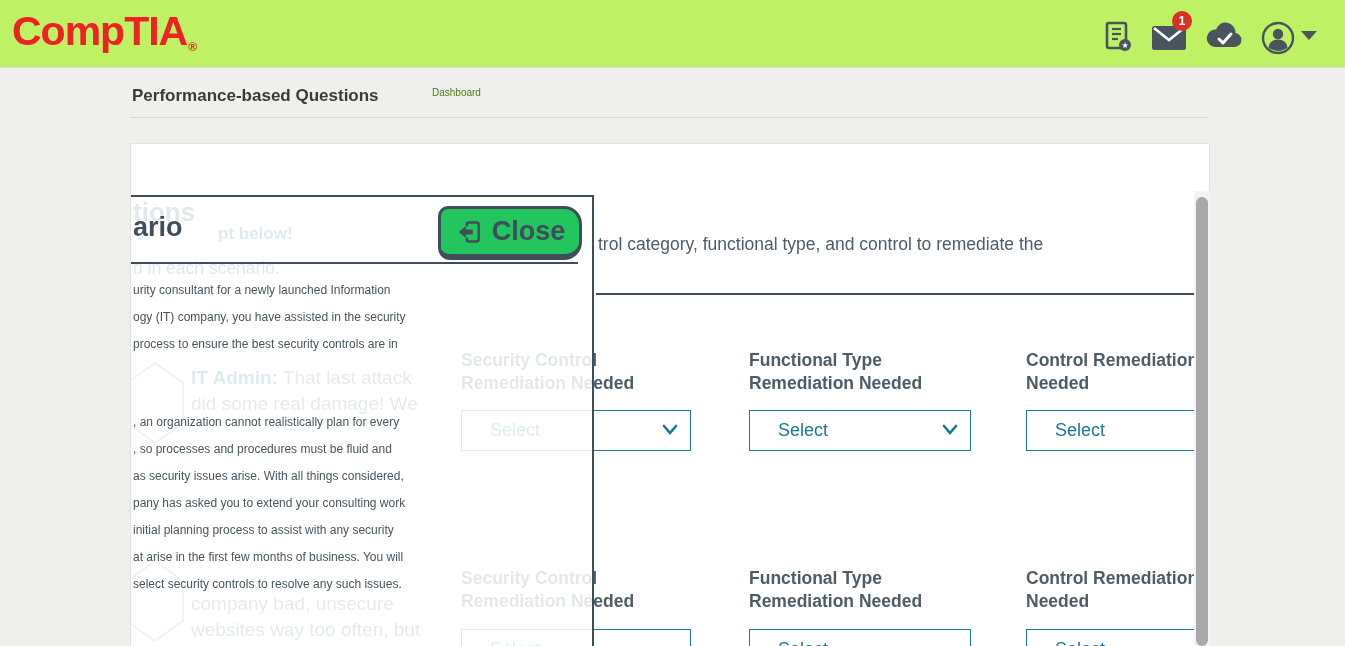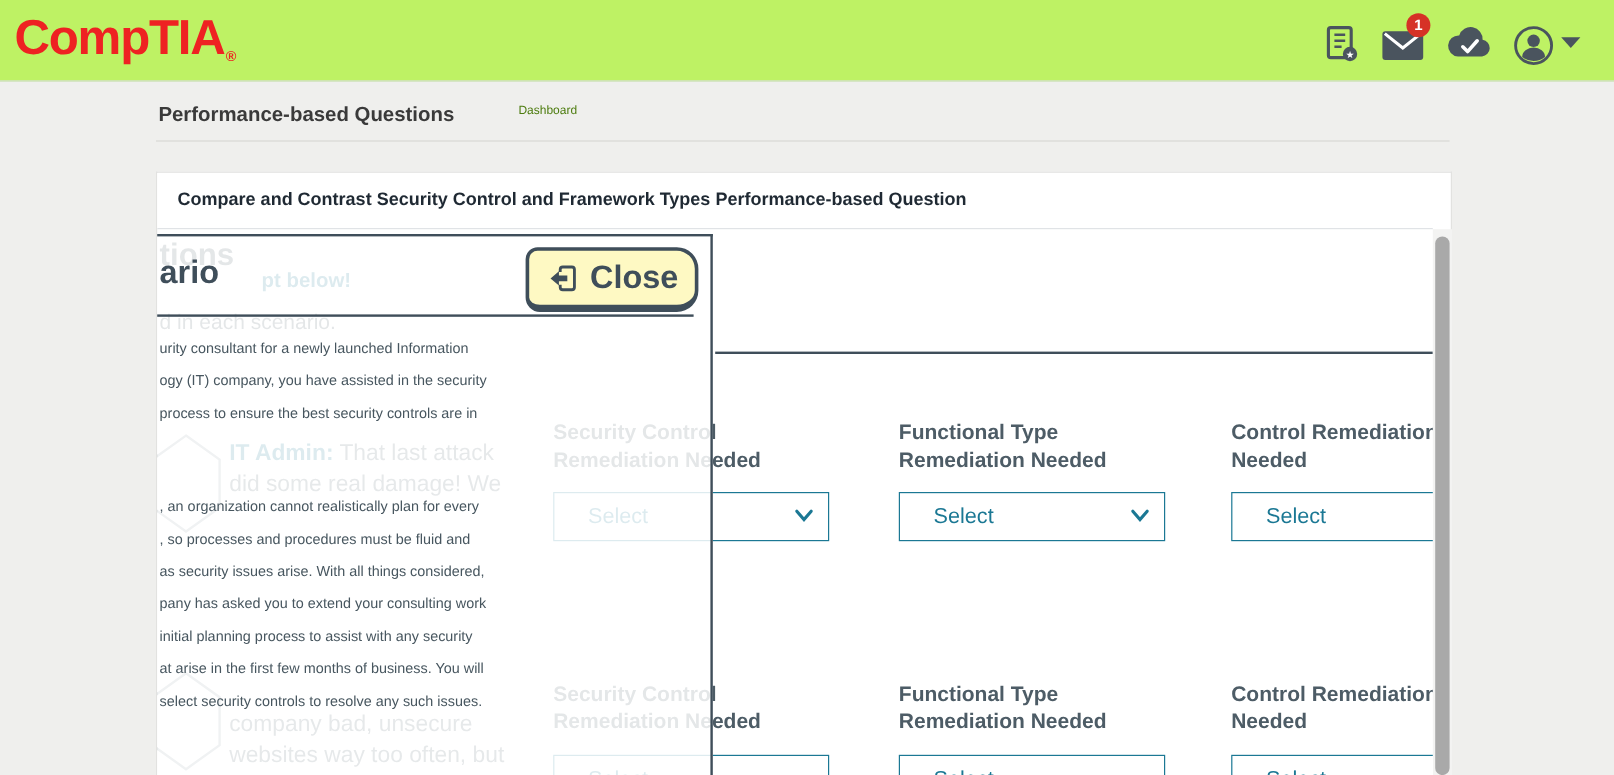--- a/index.html
+++ b/index.html
@@ -72,21 +72,21 @@
   .dd.c1 { width:230px; } .dd.c2 { width:222px; } .dd.c3 { width:222px; }
   .dd .chev { position:absolute; right:12px; top:13px; }
 
   
   .modal { position:absolute; left:-130px; top:51px; width:593px; height:470px;
     background:rgba(255,255,255,0.85); border-top:2px solid #3f4e5a;
     border-right:2px solid #3f4e5a; z-index:5; }
   .modal-title { position:absolute; left:132px; top:15px; font-size:27px; font-weight:700;
     color:#3f4e5a; white-space:nowrap; }
   .close-btn { position:absolute; left:437px; top:9px; width:144px; height:54px;
-    background:#fef9c3; border:3px solid #3f4e5a; border-bottom-width:6px;
+    background:#22c55e; border:3px solid #3f4e5a; border-bottom-width:6px;
     border-radius:10px 18px 18px 12px; display:flex; align-items:center;
     justify-content:center; gap:9px; cursor:pointer; }
   .close-label { font-size:27px; font-weight:600; color:#3f4e5a; }
   .modal-divider { position:absolute; left:0; top:65px; width:577px; height:2px;
     background:#3f4e5a; }
   .mline { position:absolute; left:132px; font-size:12px; color:#47565f;
     white-space:nowrap; }
 </style>
 </head>
 <body>
@@ -133,20 +133,21 @@
 <div class="page-title">Performance-based Questions</div>
 <div class="breadcrumb">Dashboard</div>
 <div class="page-divider"></div>
 
 <div class="card">
   <div class="clip">
 
     <div class="under">
       <div class="frag-heading">tions</div>
       <div class="frag-hint">pt below!</div>
+      <div class="instr1">trol category, functional type, and control to remediate the</div>
       <div class="frag-instr2">d in each scenario.</div>
       <div class="dark-divider"></div>
 
       <svg class="hex hex1" viewBox="0 0 60 84">
         <polygon points="30,2 58,22 58,62 30,82 2,62 2,22" fill="none" stroke="#9aa6ad" stroke-width="2"></polygon>
       </svg>
       <div class="chat chat1">
         <div><span class="speaker">IT Admin:</span>
           <span>That last attack</span></div>
         <div>did some real damage! We</div>
@@ -230,21 +231,18 @@
 
       <div class="mline" style="top:218px">, an organization cannot realistically plan for every</div>
       <div class="mline" style="top:245px">, so processes and procedures must be fluid and</div>
       <div class="mline" style="top:272px">as security issues arise. With all things considered,</div>
       <div class="mline" style="top:299px">pany has asked you to extend your consulting work</div>
       <div class="mline" style="top:326px">initial planning process to assist with any security</div>
       <div class="mline" style="top:353px">at arise in the first few months of business. You will</div>
       <div class="mline" style="top:380px">select security controls to resolve any such issues.</div>
     </div>
 
-    <div class="qbar">
-      <div class="qbar-title">Compare and Contrast Security Control and Framework Types Performance-based Question</div>
-    </div>
   </div>
 
   <div class="sb-track">
     <div class="sb-thumb"></div>
   </div>
 </div>
 
 </body></html>

